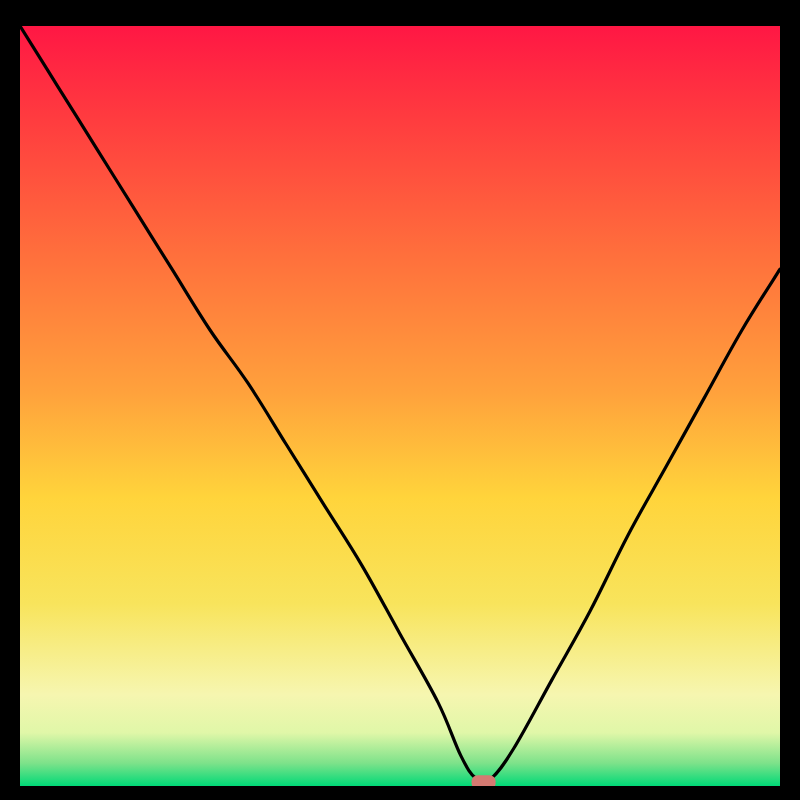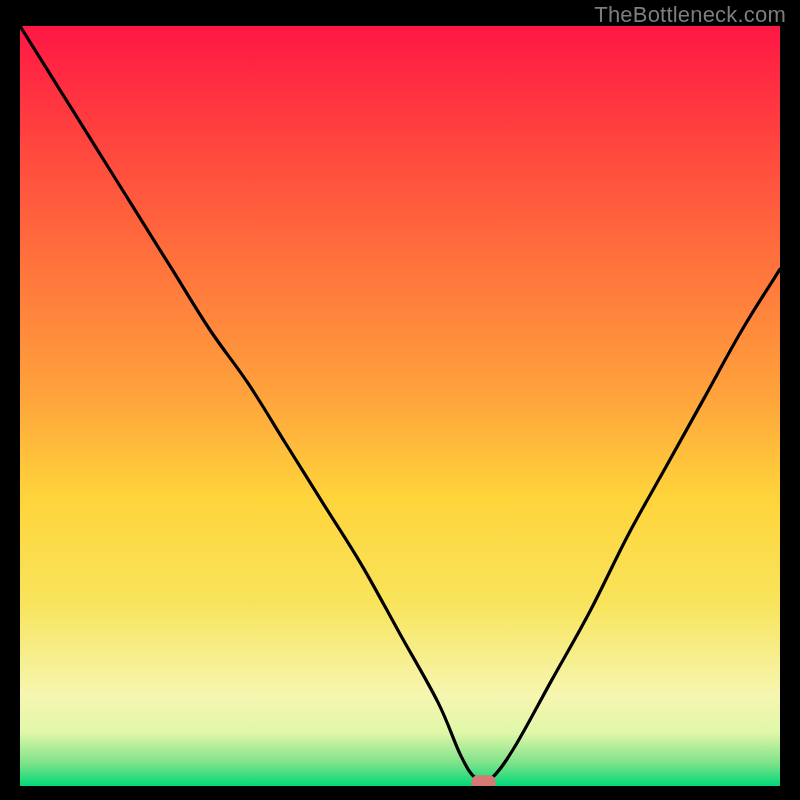--- a/index.html
+++ b/index.html
@@ -38,21 +38,20 @@
     display: block;
     width: 760px;
     height: 760px;
   }
 </style>
 </head>
 <body>
 
 <div class="frame">
 
-  <div class="watermark">TheBottleneck.com</div>
 
   <div class="plot">
     <svg id="chart-svg" viewBox="0 0 760 760" preserveAspectRatio="none">
       <defs>
         <linearGradient id="bg-grad" x1="0" y1="0" x2="0" y2="1">
             <stop offset="0.00%" stop-color="#ff1744"></stop>
             <stop offset="12.00%" stop-color="#ff3b3f"></stop>
             <stop offset="30.00%" stop-color="#ff6f3c"></stop>
             <stop offset="48.00%" stop-color="#ffa13c"></stop>
             <stop offset="62.00%" stop-color="#ffd43b"></stop>

